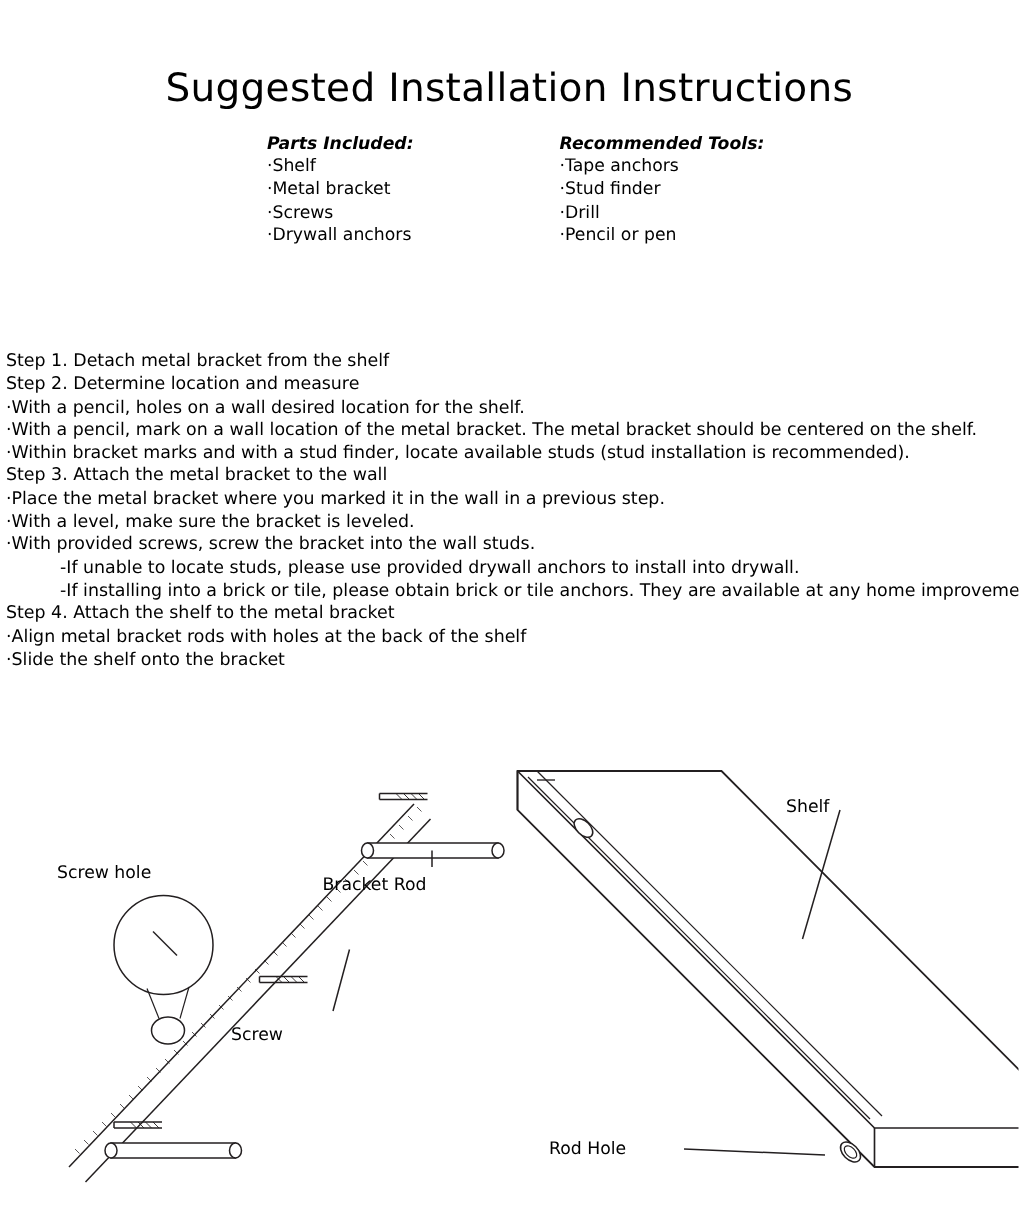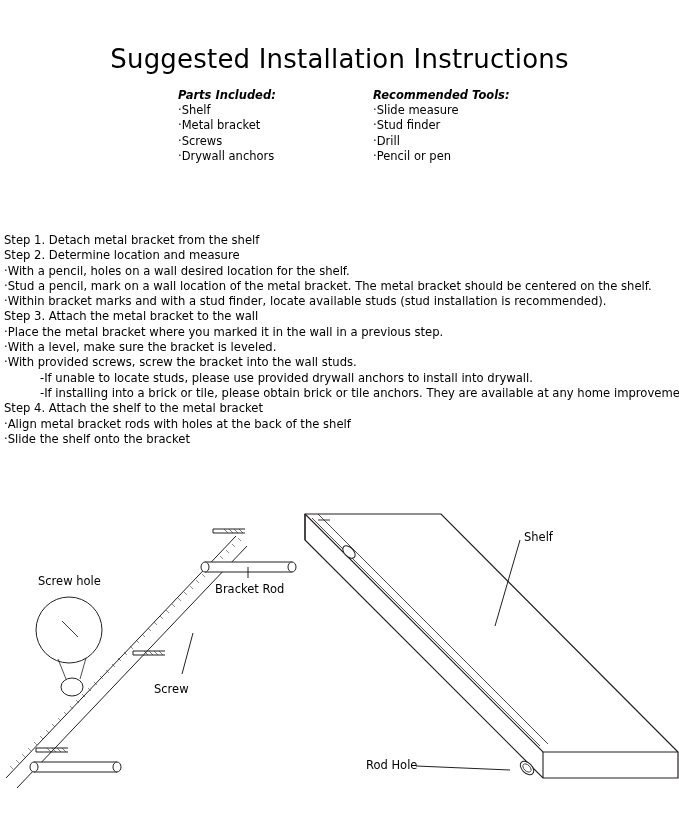--- a/index.html
+++ b/index.html
@@ -70,20 +70,21 @@
     padding-left: 36px;
   }
 
   
   #diagram {
     position: absolute;
     top: 478px;
     left: 0;
     width: 574px;
     height: 343px;
+    padding-left: 40px;
   }
   .diagram-label {
     position: absolute;
     font-size: 11.5px;
     font-family: "DejaVu Sans", sans-serif;
     color: #000;
     white-space: nowrap;
   }
   #label-shelf { left: 524px; top: 52px; }
   #label-bracket-rod { left: 215px; top: 104px; text-align: right; }
@@ -99,32 +100,32 @@
 <div class="lists-row">
   <div class="list-col">
     <div class="list-heading">Parts Included:</div>
     <div class="list-item">·Shelf</div>
     <div class="list-item">·Metal bracket</div>
     <div class="list-item">·Screws</div>
     <div class="list-item">·Drywall anchors</div>
   </div>
   <div class="list-col">
     <div class="list-heading">Recommended Tools:</div>
-    <div class="list-item">·Slide measure</div>
+    <div class="list-item">·Tape anchors</div>
     <div class="list-item">·Stud finder</div>
     <div class="list-item">·Drill</div>
     <div class="list-item">·Pencil or pen</div>
   </div>
 </div>
 
 <div class="steps">
   <div class="step-heading">Step 1. Detach metal bracket from the shelf</div>
   <div class="step-heading">Step 2. Determine location and measure</div>
   <div class="step-line">·With a pencil, holes on a wall desired location for the shelf.</div>
-  <div class="step-line">·Stud a pencil, mark on a wall location of the metal bracket. The metal bracket should be centered on the shelf.</div>
+  <div class="step-line">·With a pencil, mark on a wall location of the metal bracket. The metal bracket should be centered on the shelf.</div>
   <div class="step-line">·Within bracket marks and with a stud finder, locate available studs (stud installation is recommended).</div>
   <div class="step-heading">Step 3. Attach the metal bracket to the wall</div>
   <div class="step-line">·Place the metal bracket where you marked it in the wall in a previous step.</div>
   <div class="step-line">·With a level, make sure the bracket is leveled.</div>
   <div class="step-line">·With provided screws, screw the bracket into the wall studs.</div>
   <div class="step-line indent-1">-If unable to locate studs, please use provided drywall anchors to install into drywall.</div>
   <div class="step-line indent-1">-If installing into a brick or tile, please obtain brick or tile anchors. They are available at any home improvement store.</div>
   <div class="step-heading">Step 4. Attach the shelf to the metal bracket</div>
   <div class="step-line">·Align metal bracket rods with holes at the back of the shelf</div>
   <div class="step-line">·Slide the shelf onto the bracket</div>

